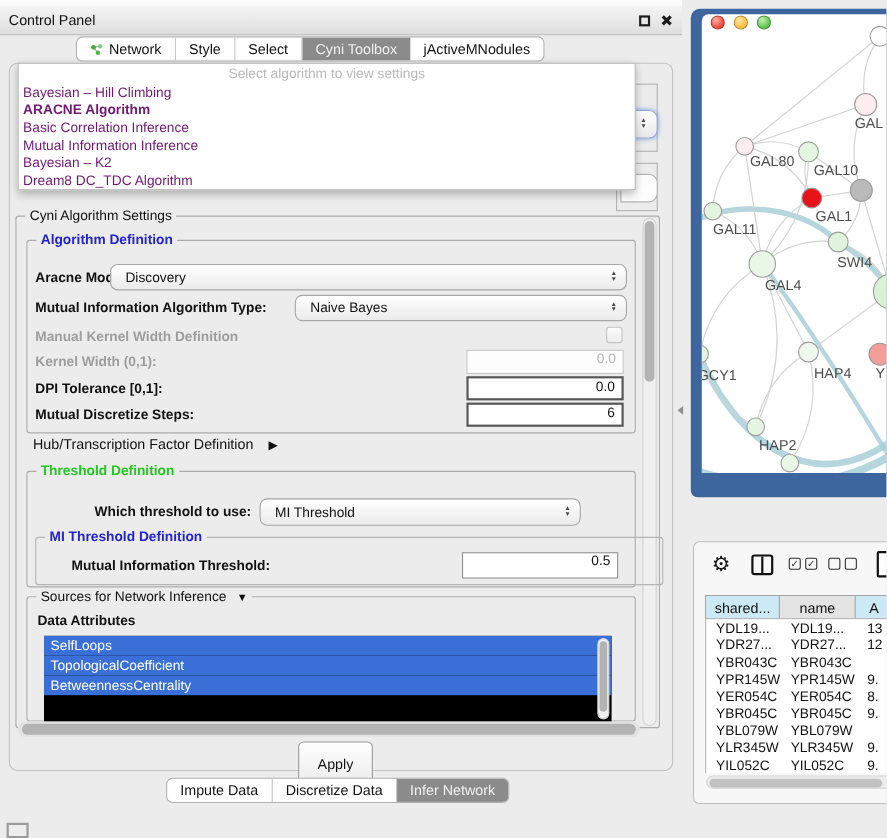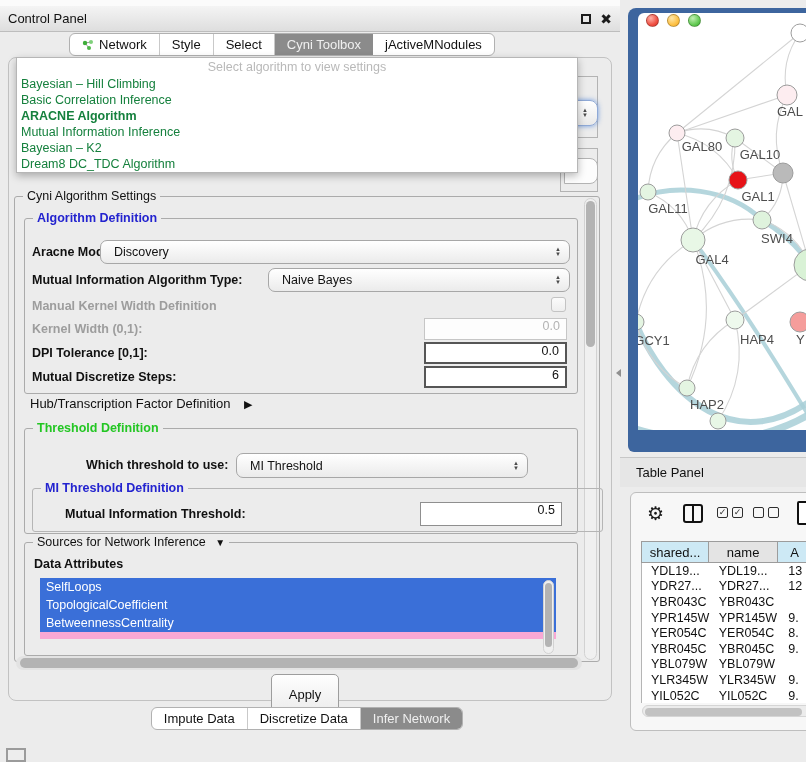--- a/index.html
+++ b/index.html
@@ -41,21 +41,21 @@
     left:8px; top:57px; width:604px; height:644px;
     border:1px solid #c2c2c2; border-radius:8px; background:#ececec;
   }
 
   
   .popup {
     left:16px; top:57px; width:562px; height:116px; background:#fff;
     border:1px solid #b6b6b6; box-shadow:0 3px 8px rgba(0,0,0,.28); z-index:40;
   }
   .popup .hint { height:18px; line-height:18px; text-align:center; color:#b9b9b9; font-size:12.5px; }
-  .popup .pitem { height:16px; line-height:16px; padding-left:4px; font-size:12.5px; color:#15803d; }
+  .popup .pitem { height:16px; line-height:16px; padding-left:4px; font-size:12.5px; color:#701a75; }
   .popup .pitem.bold { font-weight:bold; }
 
   
   .frag { border:1px solid #b3b3b3; background:#ececec; z-index:5; }
   .frag-combo {
     left:564px; top:100px; width:34px; height:26px; z-index:6;
     border:1px solid #8fa9d6; border-radius:0 8px 8px 0;
     background:linear-gradient(#fff,#e9e9e9); box-shadow:0 0 5px rgba(90,140,220,.85);
   }
   .frag-field {
@@ -88,21 +88,21 @@
   }
   .field.dis { border:1px solid #c6c6c6; background:#fdfdfd; color:#b3b3b3; }
   .checkbox {
     position:absolute; width:15px; height:15px; border:1px solid #c3c3c3;
     border-radius:3px; background:linear-gradient(#fbfbfb,#eee);
   }
   .plain { position:absolute; font-size:13px; height:16px; line-height:16px; white-space:nowrap; }
   .tri { font-size:11px; margin-left:10px; }
   .tri-down { font-size:10px; margin-left:6px; }
 
-  .attr-list { position:absolute; left:40px; top:578px; width:516px; height:61px; background:#f9a8d4; overflow:hidden; }
+  .attr-list { position:absolute; left:40px; top:578px; width:516px; height:78px; background:#000000; overflow:hidden; }
   .attr-item { height:18px; line-height:18px; padding-left:6px; font-size:12.5px; color:#fff; background:#3a6fd8; }
 
   .sbar-v { position:absolute; background:#f0f0f0; border:1px solid #d2d2d2; border-radius:7px; }
   .sbar-thumb { position:absolute; background:#b3b3b3; border-radius:5px; }
   .sbar-h { position:absolute; background:#e3e3e3; border-radius:7px; }
 
   .apply-btn {
     position:absolute; left:271px; top:674px; width:68px; height:40px;
     border:1px solid #9d9d9d; border-radius:5px; background:linear-gradient(#fefefe,#ececec);
     font-size:13px; display:flex; align-items:center; justify-content:center;
@@ -199,22 +199,22 @@
   <div class="abs frag-combo">
     <span class="arrows" style="position:absolute; right:9px; top:7px; display:flex; flex-direction:column; line-height:5px; font-size:6px; color:#4a4a4a;">▲<span>▼</span></span>
   </div>
   <div class="abs frag" style="left:560px; top:148px; width:38px; height:44px;"></div>
   <div class="abs frag-field"></div>
 
   <div class="abs popup">
     <div class="hint">Select algorithm to view settings</div>
     <div id="popup-items">
         <div class="pitem">Bayesian – Hill Climbing</div>
+        <div class="pitem bold">ARACNE Algorithm</div>
         <div class="pitem">Basic Correlation Inference</div>
-        <div class="pitem bold">ARACNE Algorithm</div>
         <div class="pitem">Mutual Information Inference</div>
         <div class="pitem">Bayesian – K2</div>
         <div class="pitem">Dream8 DC_TDC Algorithm</div>
       </div>
   </div>
 
   <div class="group" style="left:14px; top:196px; width:586px; height:466px;">
     <span class="legend">Cyni Algorithm Settings</span>
   </div>
 
@@ -372,23 +372,20 @@
         <text x="14" y="332" font-size="13" fill="#4d4d4d" text-anchor="middle">GCY1</text>
         <text x="119" y="331" font-size="13" fill="#4d4d4d" text-anchor="middle">HAP4</text>
         <text x="158" y="331" font-size="13" fill="#4d4d4d" text-anchor="start">Y</text>
         <text x="69" y="396" font-size="13" fill="#4d4d4d" text-anchor="middle">HAP2</text>
       </svg>
   </div>
   <div class="abs light red" style="left:646px;"></div>
   <div class="abs light yellow" style="left:667px;"></div>
   <div class="abs light green" style="left:688px;"></div>
 
-  <div class="abs tp-header">
-    <span>Table Panel</span>
-  </div>
 
   <div class="abs table-win">
     <div class="tp-toolbar">
       <span class="gear">⚙</span>
       <span class="cols-ico"></span>
       <span class="cb-pair" style="left:86px;">
         <span class="cb">✓</span>
           <span class="cb">✓</span>
       </span>
       <span class="cb-pair" style="left:122px;">

